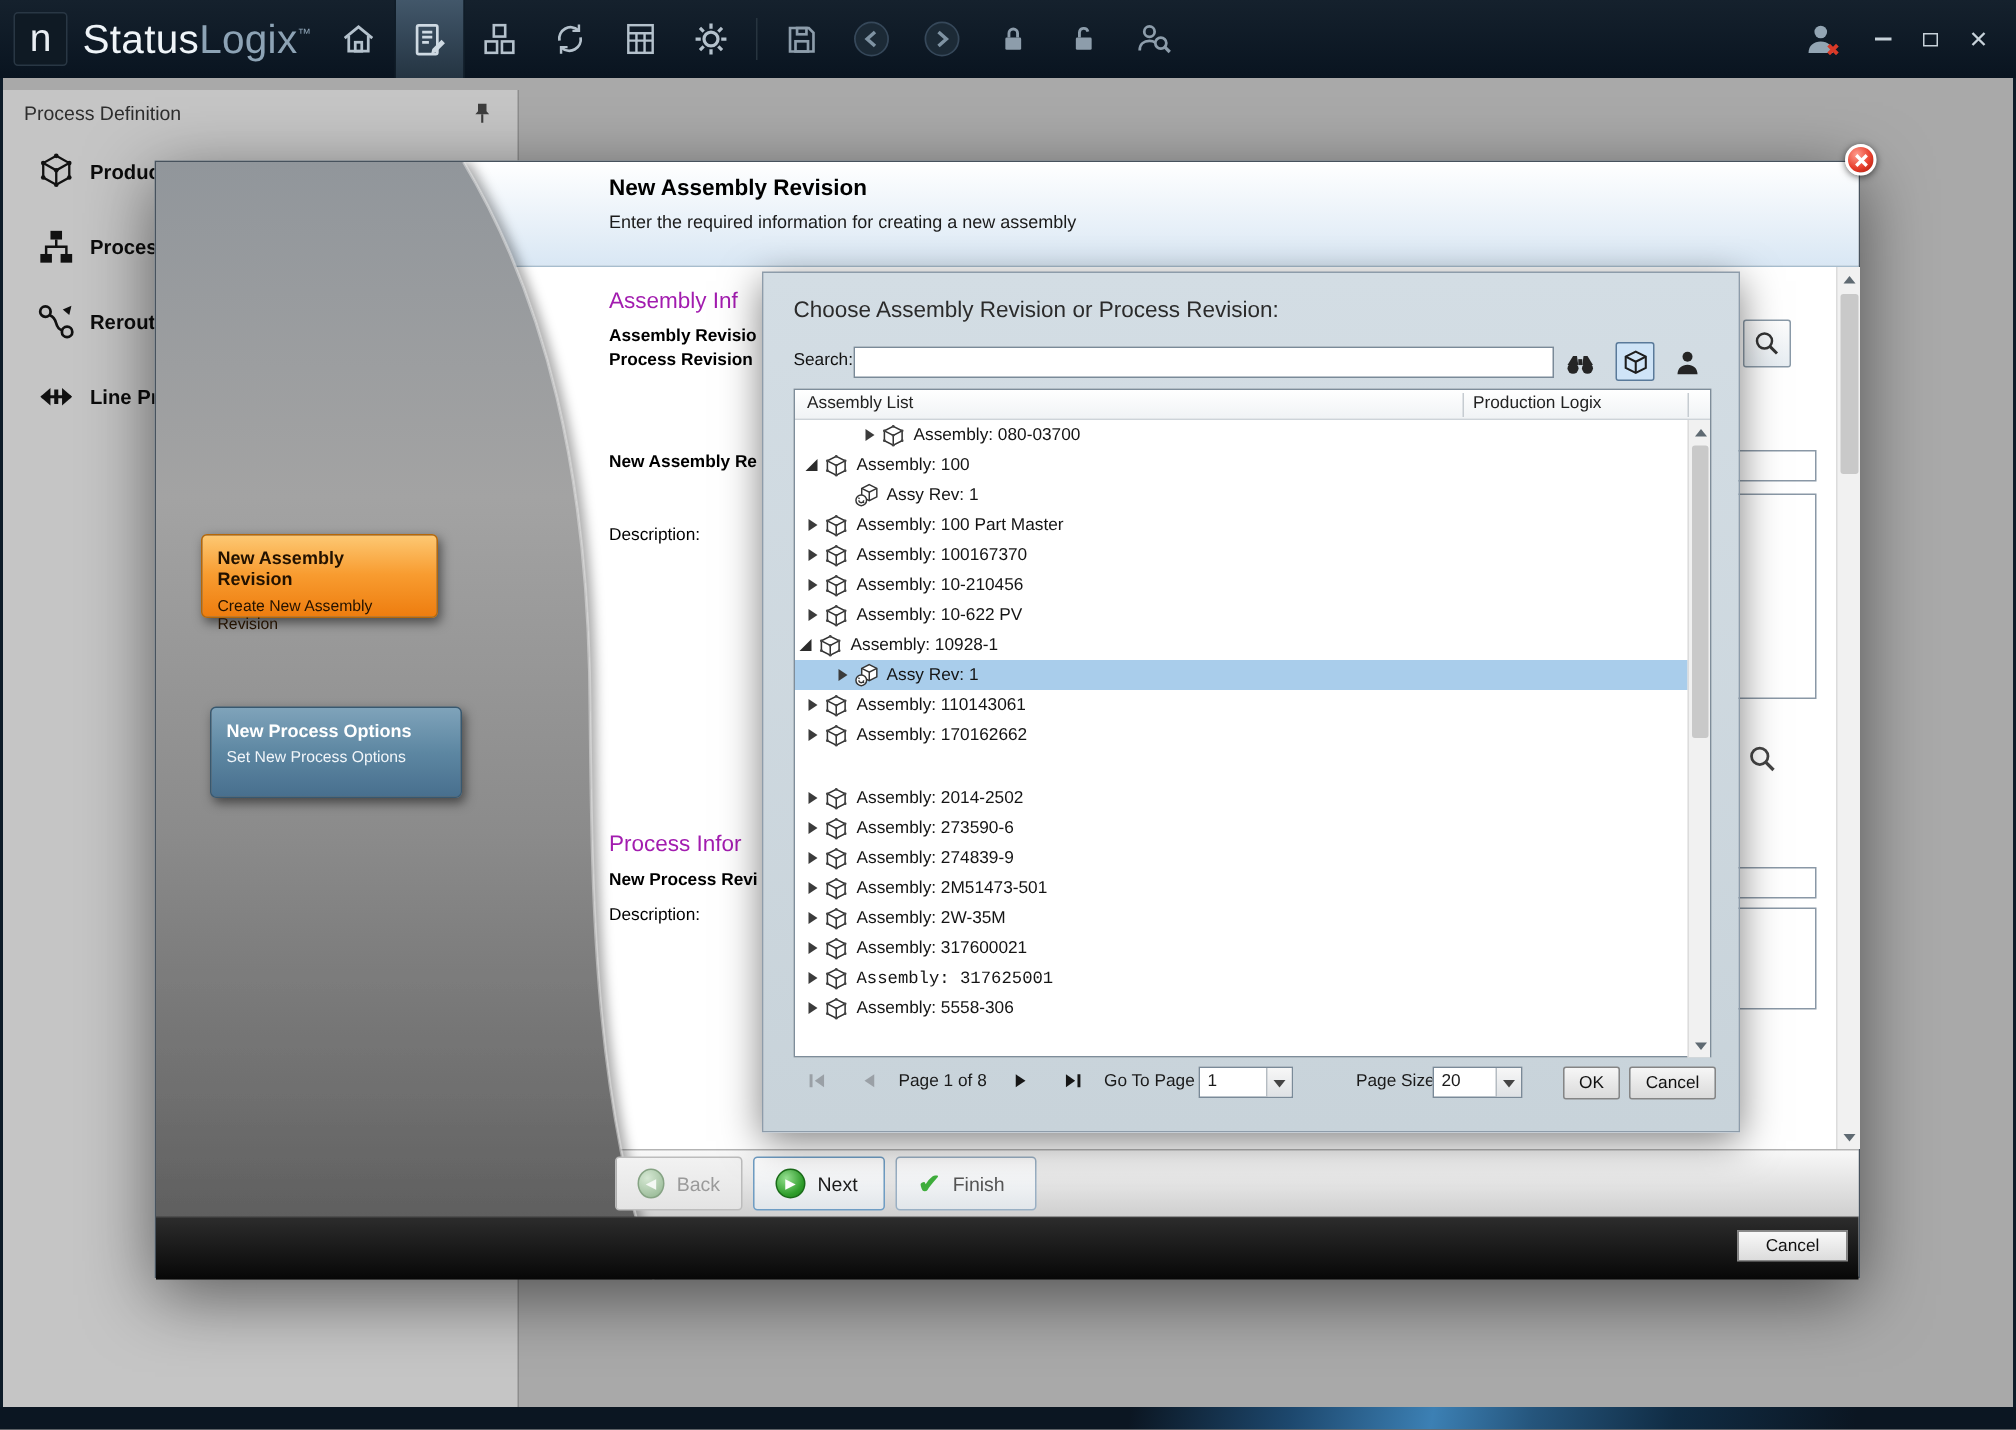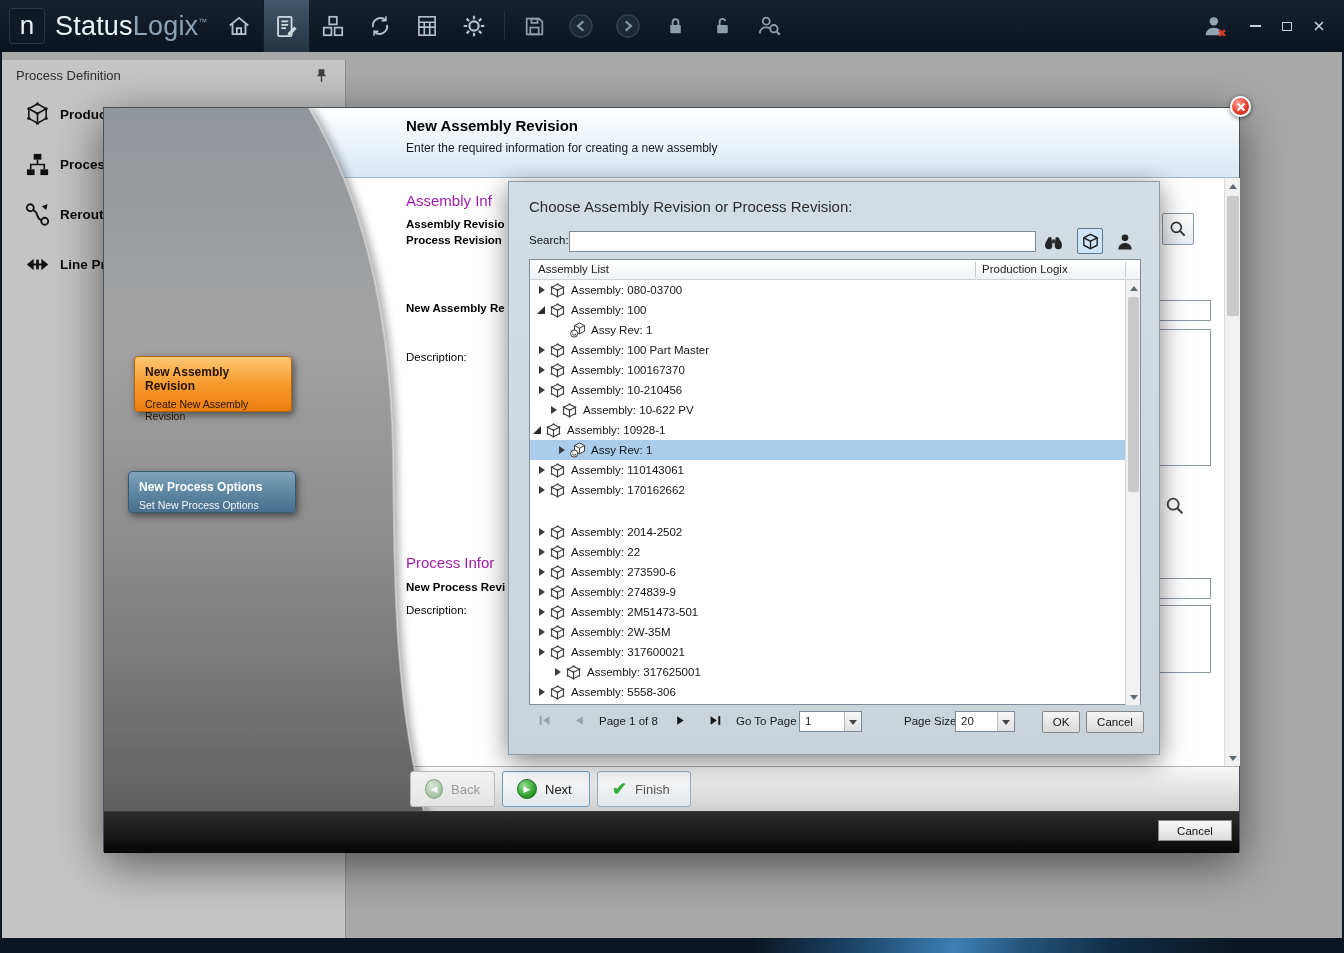--- a/index.html
+++ b/index.html
@@ -52,21 +52,21 @@
     background:linear-gradient(#f8f8f8,#cfcfcf); border-top:1px solid #b3b3b3; z-index:1; }
   #wiz-blackbar { position:absolute; left:0; top:703px; width:100%; height:42px;
     background:linear-gradient(#2c2c2c,#070707); border-top:1px solid #3c3c3c; z-index:4; }
   .wiz-content { z-index:3; }
 
   .nav-card { position:absolute; border-radius:4px; box-shadow:2px 3px 7px rgba(0,0,0,.5); z-index:3; padding:8px 10px 0 10px;}
   #nav-assembly { left:30px; top:248px; width:158px; height:56px;
     background:linear-gradient(#fdc873, #f89c30 48%, #ee7d0f); border:1px solid #b56708; }
   #nav-assembly .t { font-size:12px; font-weight:bold; color:#231200; }
   #nav-assembly .s { font-size:10.5px; color:#231200; margin-top:5px; }
-  #nav-process { left:24px; top:363px; width:168px; height:42px;
+  #nav-process { left:36px; top:363px; width:168px; height:61px;
     background:linear-gradient(#7fa3ba, #5d87a2 50%, #486f8e); border:1px solid #38586f; }
   #nav-process .t { font-size:12px; font-weight:bold; color:#fff; }
   #nav-process .s { font-size:10.5px; color:#f0f5f9; margin-top:5px; }
 
   .sec-head { position:absolute; left:302px; font-size:15px; color:#a21caf; z-index:3; white-space:nowrap;}
   .fld-label { position:absolute; left:302px; font-size:11.5px; font-weight:bold; color:#000; z-index:3; white-space:nowrap;}
   .fld-label.normal { font-weight:normal; }
   .wfield { position:absolute; background:#fff; border:1px solid #8a98a6; z-index:3; }
   .search-sq { position:absolute; width:32px; height:32px; border:1px solid #8a9aa8; border-radius:2px;
     background:linear-gradient(#fdfdfd,#e7edf2); display:flex; align-items:center; justify-content:center; z-index:3; }
@@ -428,21 +428,21 @@
     </div>
 
     <div id="assembly-list">
       <div id="list-header">
         <span id="col1">Assembly List</span>
         <span class="col-div" style="left:445px"></span>
         <span id="col2">Production Logix</span>
         <span class="col-div" style="left:595px"></span>
       </div>
       <div id="tree-rows">
-          <div class="tree-row" style="padding-left: 4px;">
+          <div class="tree-row" style="padding-left: 4px; margin-left: 38px;">
             <span class="tw collapsed"></span>
             <span class="node-icon">
               <svg width="15" height="15" viewBox="0 0 16 16">
                 <path d="M8 1.3 L14.3 4.5 V11.5 L8 14.7 L1.7 11.5 V4.5 Z" fill="#fff" stroke="#333" stroke-width="1.1"></path>
                 <path d="M1.7 4.5 L8 7.7 L14.3 4.5 M8 7.7 V14.7" fill="none" stroke="#333" stroke-width="1.1"></path>
                 <g fill="#444">
                   <circle cx="8" cy="1.3" r="1"></circle>
                   <circle cx="1.7" cy="4.5" r="1"></circle>
                   <circle cx="14.3" cy="4.5" r="1"></circle>
                   <circle cx="8" cy="7.7" r="1"></circle>
@@ -537,21 +537,21 @@
                   <circle cx="14.3" cy="4.5" r="1"></circle>
                   <circle cx="8" cy="7.7" r="1"></circle>
                   <circle cx="1.7" cy="11.5" r="1"></circle>
                   <circle cx="14.3" cy="11.5" r="1"></circle>
                   <circle cx="8" cy="14.7" r="1"></circle>
                 </g>
               </svg>
             </span>
             <span class="node-label">Assembly: 10-210456</span>
           </div>
-          <div class="tree-row" style="padding-left: 16px;">
+          <div class="tree-row" style="padding-left: 4px;">
             <span class="tw collapsed"></span>
             <span class="node-icon">
               <svg width="15" height="15" viewBox="0 0 16 16">
                 <path d="M8 1.3 L14.3 4.5 V11.5 L8 14.7 L1.7 11.5 V4.5 Z" fill="#fff" stroke="#333" stroke-width="1.1"></path>
                 <path d="M1.7 4.5 L8 7.7 L14.3 4.5 M8 7.7 V14.7" fill="none" stroke="#333" stroke-width="1.1"></path>
                 <g fill="#444">
                   <circle cx="8" cy="1.3" r="1"></circle>
                   <circle cx="1.7" cy="4.5" r="1"></circle>
                   <circle cx="14.3" cy="4.5" r="1"></circle>
                   <circle cx="8" cy="7.7" r="1"></circle>
@@ -663,39 +663,20 @@
                   <circle cx="8" cy="1.3" r="1"></circle>
                   <circle cx="1.7" cy="4.5" r="1"></circle>
                   <circle cx="14.3" cy="4.5" r="1"></circle>
                   <circle cx="8" cy="7.7" r="1"></circle>
                   <circle cx="1.7" cy="11.5" r="1"></circle>
                   <circle cx="14.3" cy="11.5" r="1"></circle>
                   <circle cx="8" cy="14.7" r="1"></circle>
                 </g>
               </svg>
             </span>
-            <span class="node-label">Assembly: 22</span>
-          </div>
-          <div class="tree-row" style="padding-left: 4px;">
-            <span class="tw collapsed"></span>
-            <span class="node-icon">
-              <svg width="15" height="15" viewBox="0 0 16 16">
-                <path d="M8 1.3 L14.3 4.5 V11.5 L8 14.7 L1.7 11.5 V4.5 Z" fill="#fff" stroke="#333" stroke-width="1.1"></path>
-                <path d="M1.7 4.5 L8 7.7 L14.3 4.5 M8 7.7 V14.7" fill="none" stroke="#333" stroke-width="1.1"></path>
-                <g fill="#444">
-                  <circle cx="8" cy="1.3" r="1"></circle>
-                  <circle cx="1.7" cy="4.5" r="1"></circle>
-                  <circle cx="14.3" cy="4.5" r="1"></circle>
-                  <circle cx="8" cy="7.7" r="1"></circle>
-                  <circle cx="1.7" cy="11.5" r="1"></circle>
-                  <circle cx="14.3" cy="11.5" r="1"></circle>
-                  <circle cx="8" cy="14.7" r="1"></circle>
-                </g>
-              </svg>
-            </span>
             <span class="node-label">Assembly: 273590-6</span>
           </div>
           <div class="tree-row" style="padding-left: 4px;">
             <span class="tw collapsed"></span>
             <span class="node-icon">
               <svg width="15" height="15" viewBox="0 0 16 16">
                 <path d="M8 1.3 L14.3 4.5 V11.5 L8 14.7 L1.7 11.5 V4.5 Z" fill="#fff" stroke="#333" stroke-width="1.1"></path>
                 <path d="M1.7 4.5 L8 7.7 L14.3 4.5 M8 7.7 V14.7" fill="none" stroke="#333" stroke-width="1.1"></path>
                 <g fill="#444">
                   <circle cx="8" cy="1.3" r="1"></circle>
@@ -760,21 +741,21 @@
                   <circle cx="14.3" cy="4.5" r="1"></circle>
                   <circle cx="8" cy="7.7" r="1"></circle>
                   <circle cx="1.7" cy="11.5" r="1"></circle>
                   <circle cx="14.3" cy="11.5" r="1"></circle>
                   <circle cx="8" cy="14.7" r="1"></circle>
                 </g>
               </svg>
             </span>
             <span class="node-label">Assembly: 317600021</span>
           </div>
-          <div class="tree-row" style="padding-left: 20px;">
+          <div class="tree-row" style="padding-left: 4px; font-family: Liberation Mono, monospace;">
             <span class="tw collapsed"></span>
             <span class="node-icon">
               <svg width="15" height="15" viewBox="0 0 16 16">
                 <path d="M8 1.3 L14.3 4.5 V11.5 L8 14.7 L1.7 11.5 V4.5 Z" fill="#fff" stroke="#333" stroke-width="1.1"></path>
                 <path d="M1.7 4.5 L8 7.7 L14.3 4.5 M8 7.7 V14.7" fill="none" stroke="#333" stroke-width="1.1"></path>
                 <g fill="#444">
                   <circle cx="8" cy="1.3" r="1"></circle>
                   <circle cx="1.7" cy="4.5" r="1"></circle>
                   <circle cx="14.3" cy="4.5" r="1"></circle>
                   <circle cx="8" cy="7.7" r="1"></circle>

